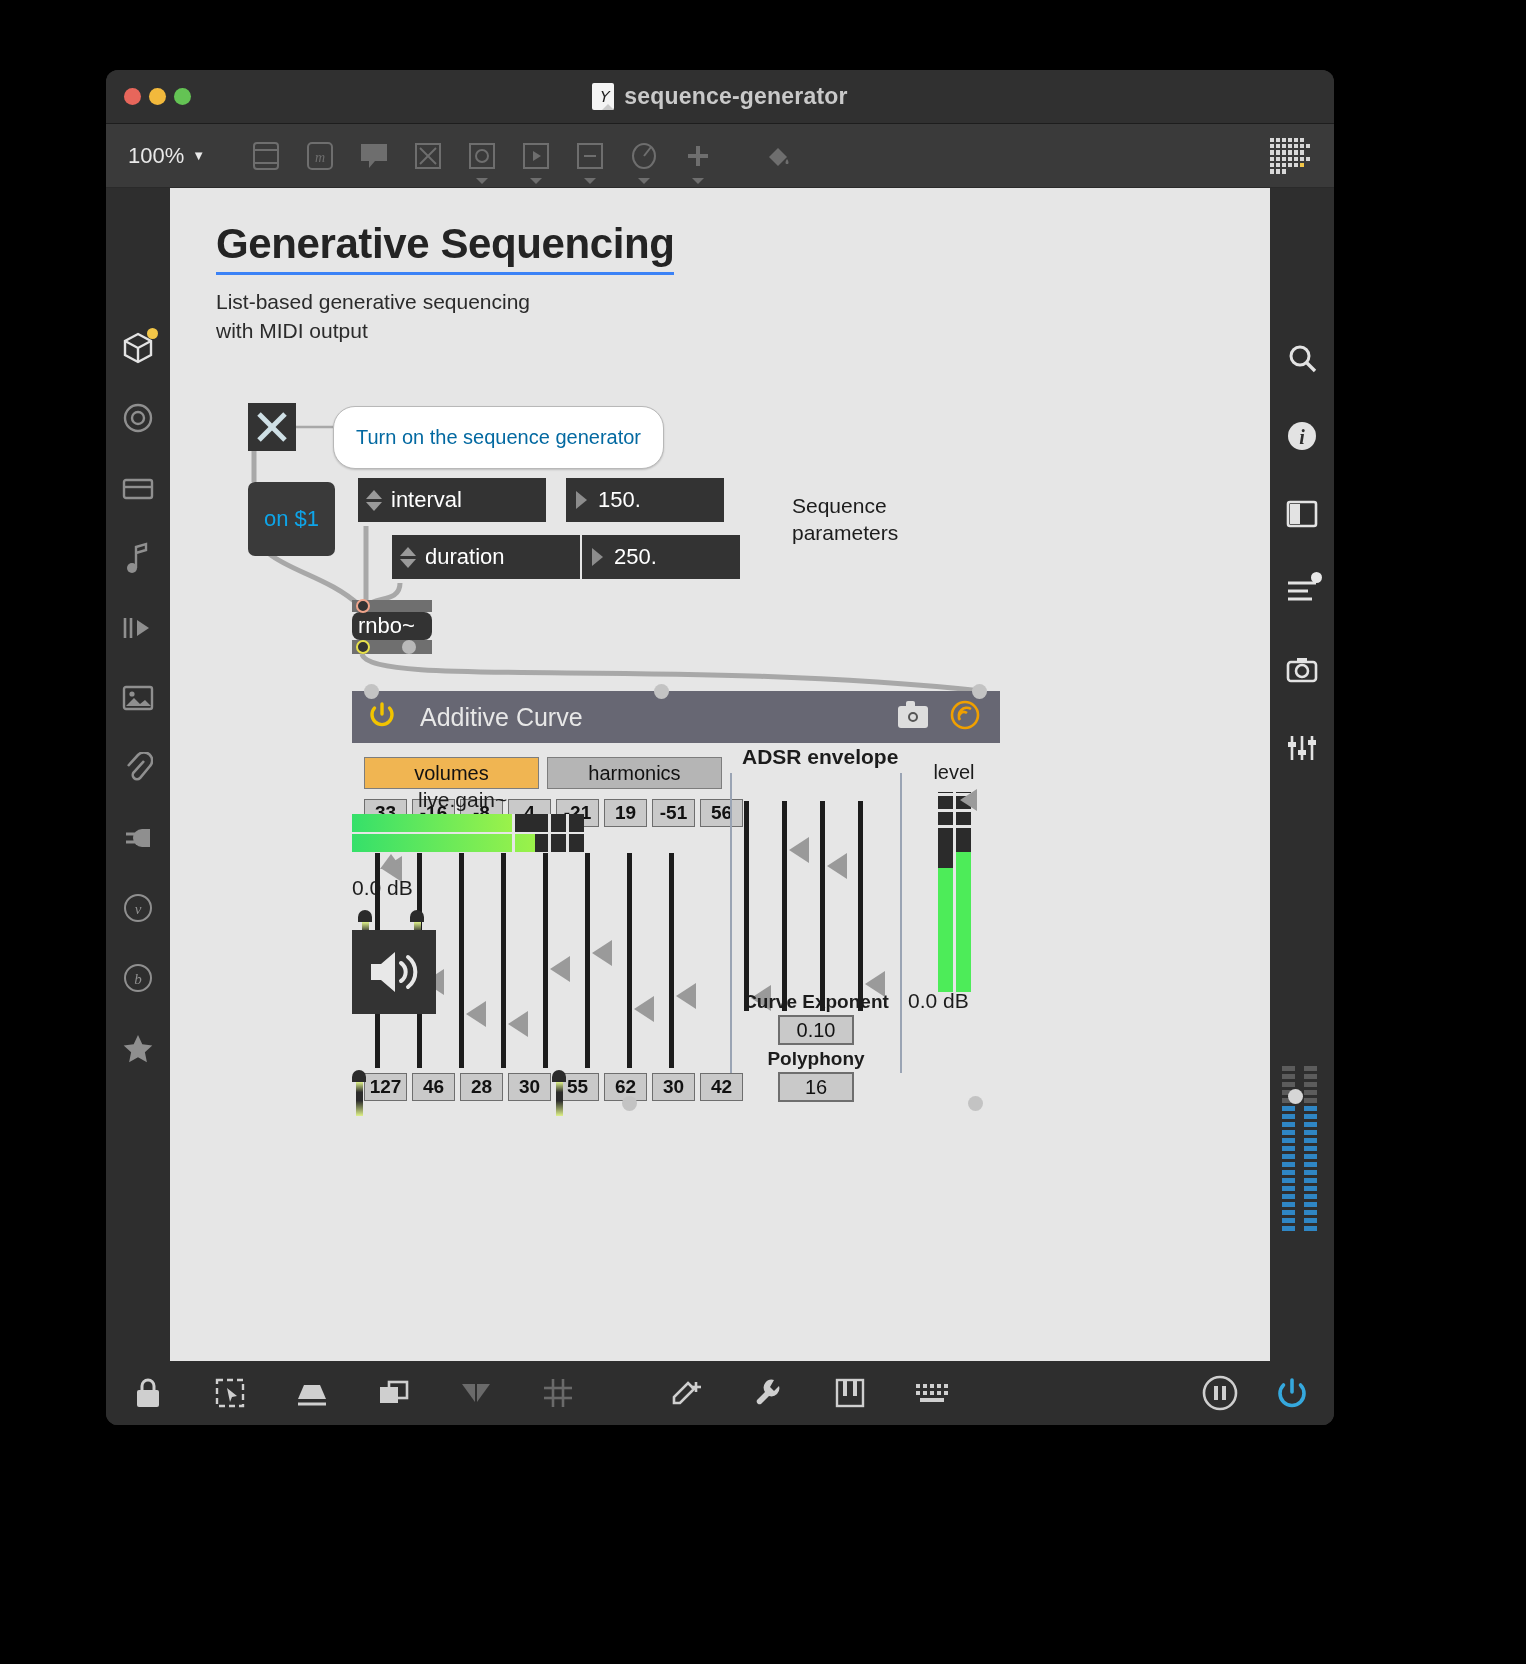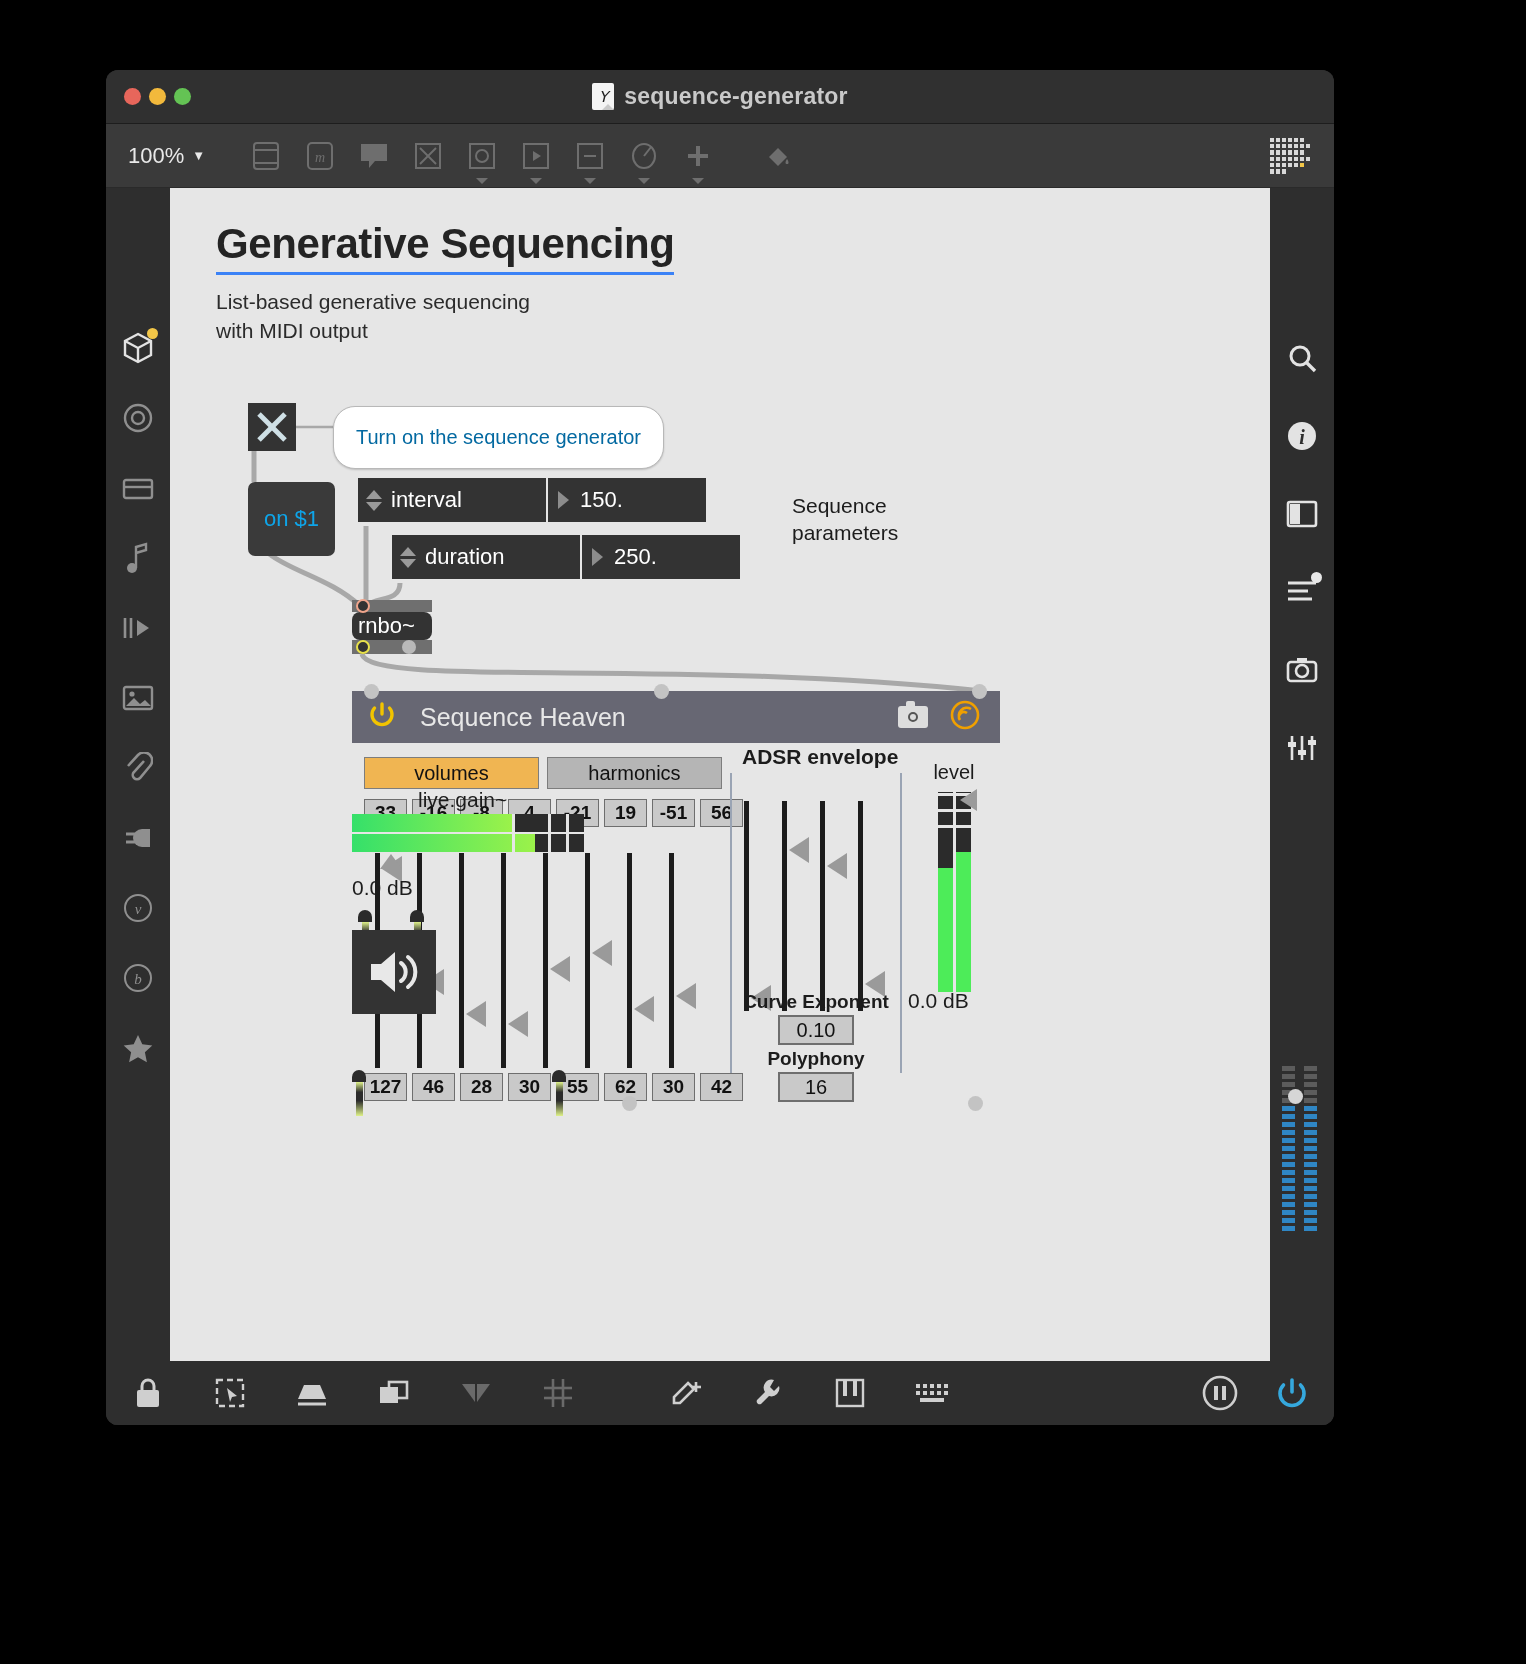--- a/index.html
+++ b/index.html
@@ -600,21 +600,21 @@
       <div class="toggle-box">
         <svg width="34" height="34" viewBox="0 0 34 34">
             <line x1="4" y1="4" x2="30" y2="30" stroke="#cfe0e6" stroke-width="5"></line>
             <line x1="30" y1="4" x2="4" y2="30" stroke="#cfe0e6" stroke-width="5"></line>
           </svg>
       </div>
       <div class="bubble">Turn on the sequence generator</div>
 
       <div class="msgbox">on $1</div>
 
-      <div class="numrow" style="left:188px; top:290px;">
+      <div class="numrow" style="left:188px; top:290px;gap:18px;">
         <div class="nr-name">
           <span class="spin">
               <i class="up"></i>
               <i class="dn"></i>
             </span>
           <span>interval</span>
         </div>
         <div class="nr-val">
           <span class="tri-r"></span>
           <span>150.</span>
@@ -655,21 +655,21 @@
         <div class="dev-head">
           <span class="dev-dot" style="left:12px;"></span>
           <span class="dev-dot" style="left:302px;"></span>
           <span class="dev-dot" style="left:620px;"></span>
           <span>
             <svg width="28" height="28" viewBox="0 0 28 28">
                 <path d="M14 3 V13" stroke="#f2c400" stroke-width="3.4" stroke-linecap="round"></path>
                 <path d="M6.5 7 a10 10 0 1 0 15 0" fill="none" stroke="#f2c400" stroke-width="3.4" stroke-linecap="round"></path>
               </svg>
           </span>
-          <span class="dev-title">Sequence Heaven</span>
+          <span class="dev-title">Additive Curve</span>
           <span class="dev-cam">
               <i></i>
             </span>
           <span class="dev-logo">
             <svg width="30" height="30" viewBox="0 0 30 30">
                 <circle cx="15" cy="15" r="13" fill="none" stroke="#f0a000" stroke-width="2.6"></circle>
                 <path d="M21 9 a8 8 0 0 0 -11 11 a5 5 0 0 1 7 -7" fill="none" stroke="#f0a000" stroke-width="2.6"></path>
               </svg>
           </span>
         </div>

